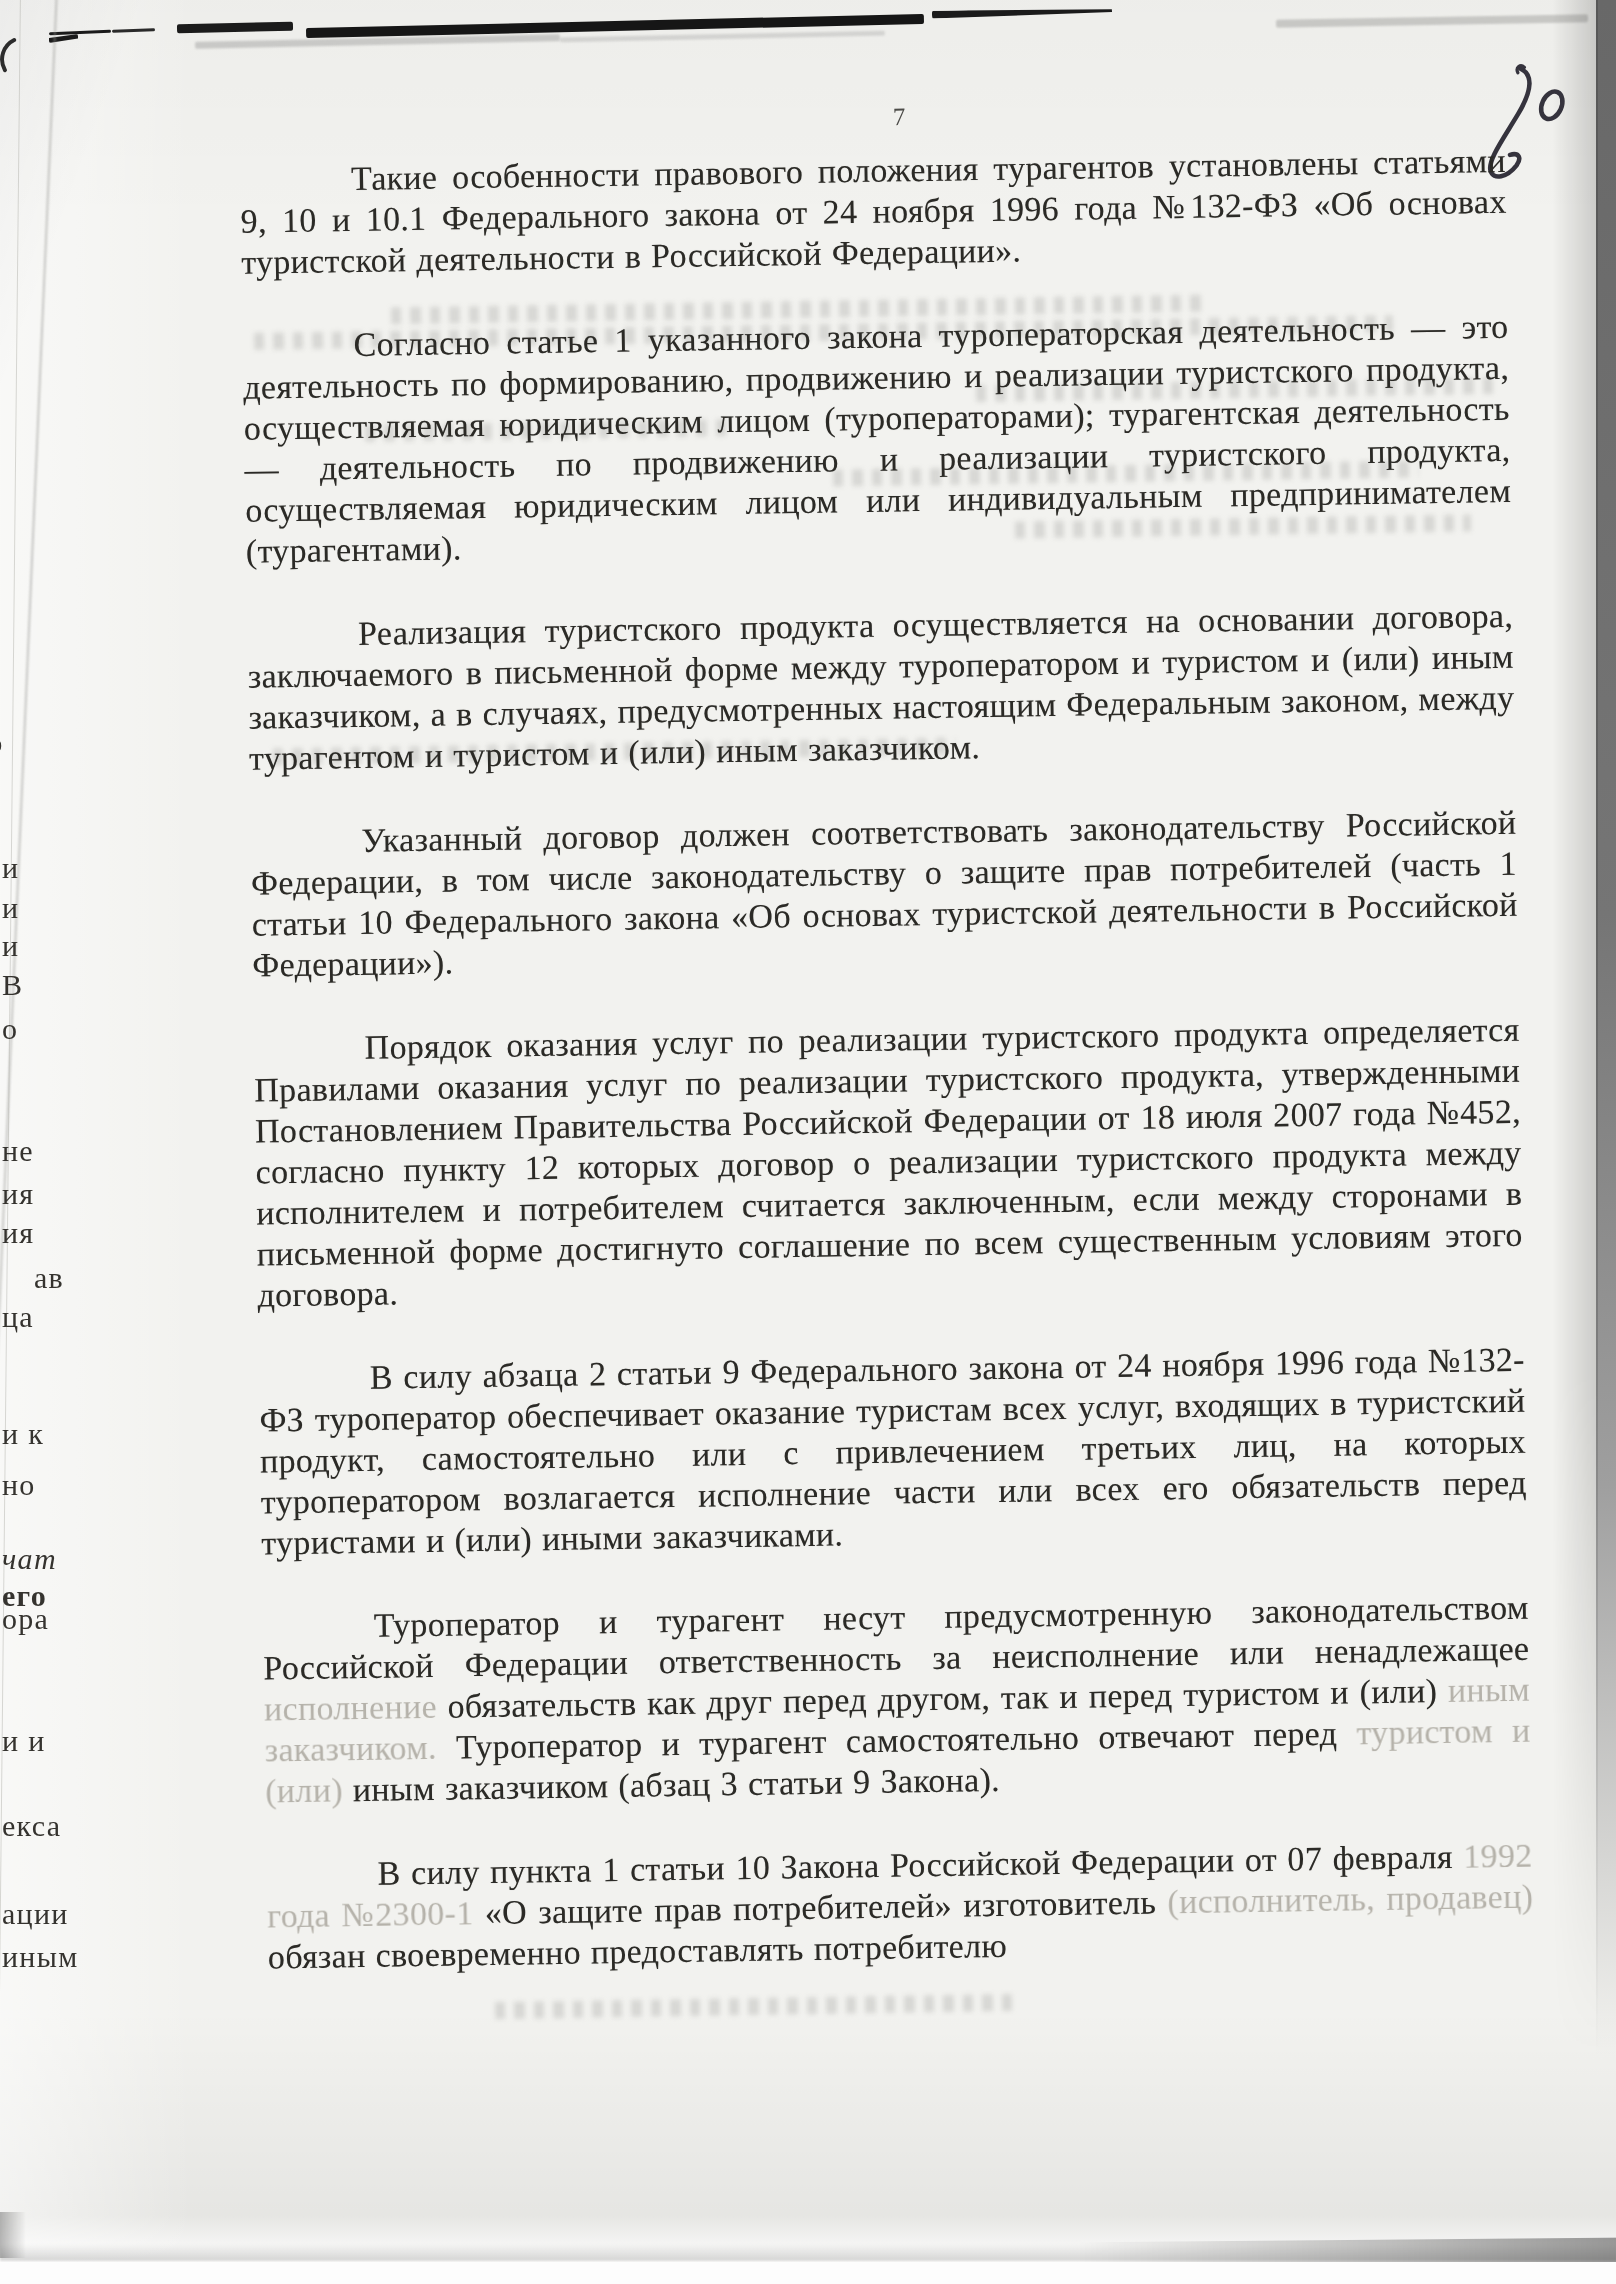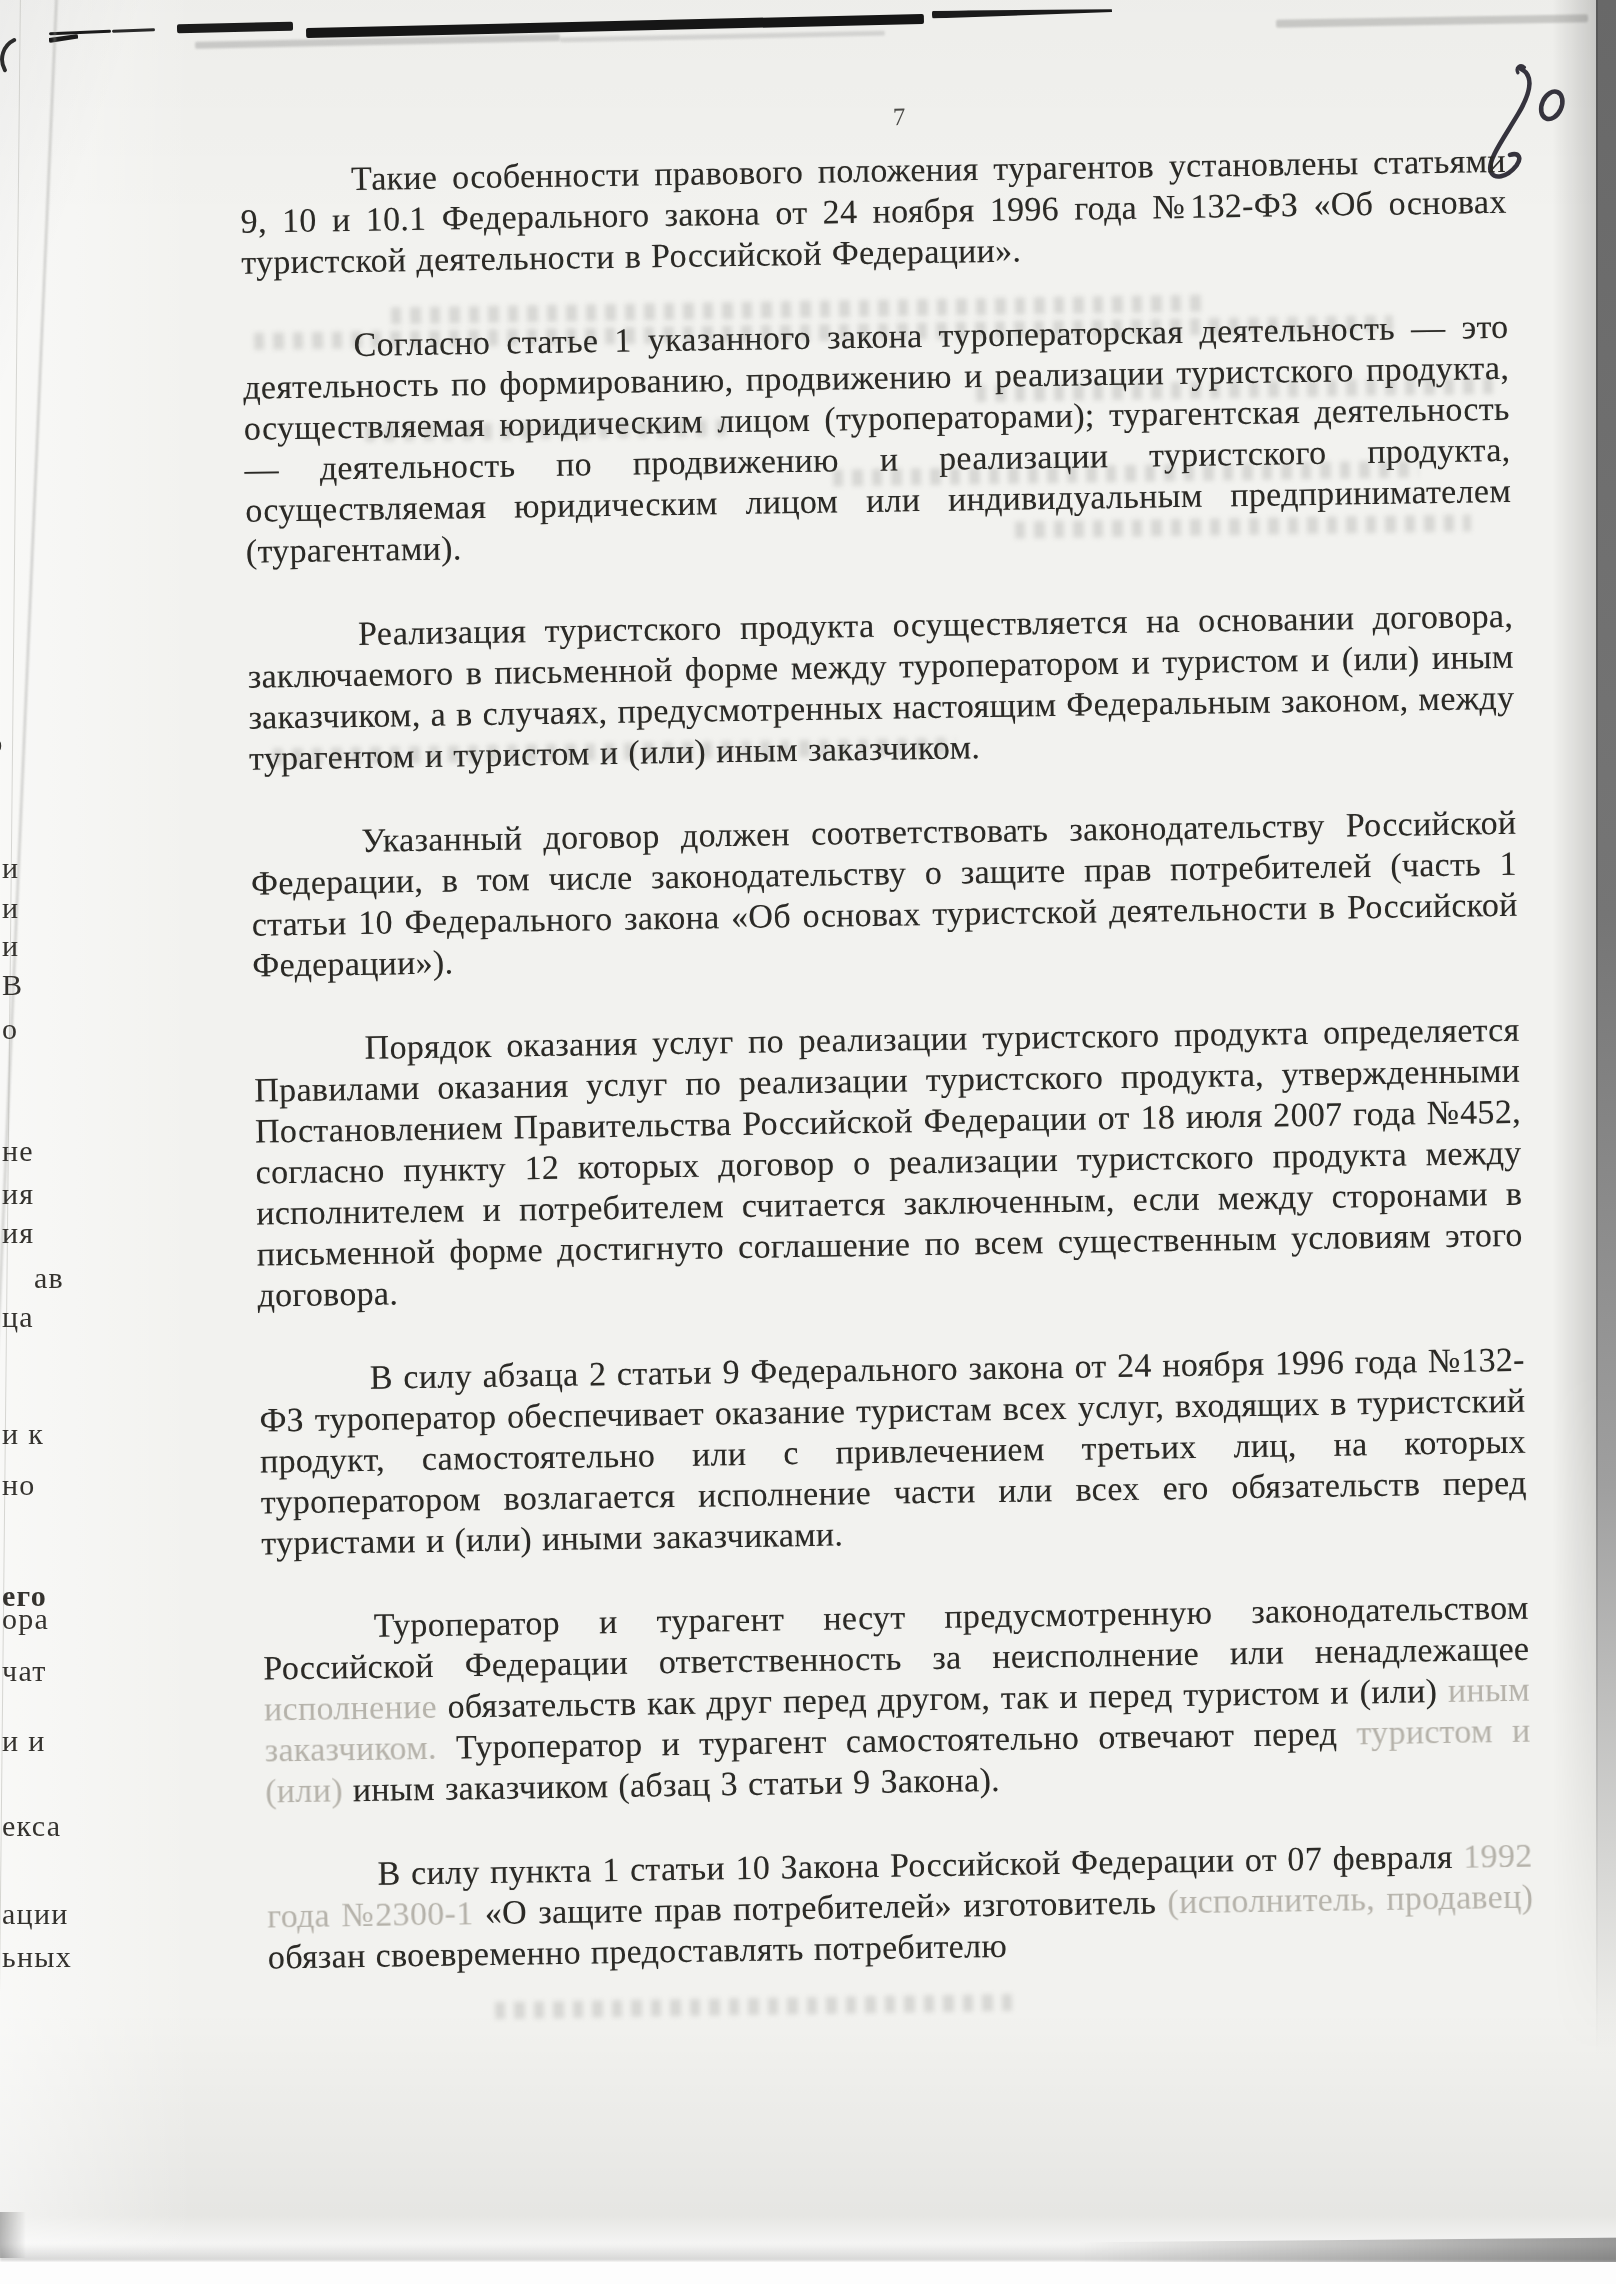--- a/index.html
+++ b/index.html
@@ -166,25 +166,25 @@
       <span class="frag" style="top: 1014px;">о</span>
       <span class="frag" style="top: 1136px;">не</span>
       <span class="frag" style="top: 1179px;">ия</span>
       <span class="frag" style="top: 1218px;">ия</span>
       <span class="frag" style="top: 1263px; padding-left: 32px;">ав</span>
       <span class="frag" style="top: 1302px;">ца</span>
       <span class="frag" style="top: 1419px;">и к</span>
       <span class="frag" style="top: 1470px;">но</span>
       <span class="frag" style="top: 1581px; font-weight: bold;">его</span>
       <span class="frag" style="top: 1604px;">ора</span>
-      <span class="frag" style="top: 1656px;">чат</span>
+      <span class="frag" style="top: 1544px; font-style: italic;">чат</span>
       <span class="frag" style="top: 1726px;">и и</span>
       <span class="frag" style="top: 1811px;">екса</span>
       <span class="frag" style="top: 1899px;">ации</span>
-      <span class="frag" style="top: 1942px;">ьных</span>
+      <span class="frag" style="top: 1942px;">иным</span>
     </div>
 
   <div class="doc-body" id="doc-body">
       <p class="para"><span>Такие особенности правового положения турагентов установлены статьями 9, 10 и 10.1 Федерального закона от 24 ноября 1996 года №132-ФЗ «Об основах туристской деятельности в Российской Федерации».</span></p>
       <p class="para"><span>Согласно статье 1 указанного закона туроператорская деятельность — это деятельность по формированию, продвижению и реализации туристского продукта, осуществляемая юридическим лицом (туроператорами); турагентская деятельность — деятельность по продвижению и реализации туристского продукта, осуществляемая юридическим лицом или индивидуальным предпринимателем (турагентами).</span></p>
       <p class="para"><span>Реализация туристского продукта осуществляется на основании договора, заключаемого в письменной форме между туроператором и туристом и (или) иным заказчиком, а в случаях, предусмотренных настоящим Федеральным законом, между турагентом и туристом и (или) иным заказчиком.</span></p>
       <p class="para"><span>Указанный договор должен соответствовать законодательству Российской Федерации, в том числе законодательству о защите прав потребителей (часть 1 статьи 10 Федерального закона «Об основах туристской деятельности в Российской Федерации»).</span></p>
       <p class="para"><span>Порядок оказания услуг по реализации туристского продукта определяется Правилами оказания услуг по реализации туристского продукта, утвержденными Постановлением Правительства Российской Федерации от 18 июля 2007 года №452, согласно пункту 12 которых договор о реализации туристского продукта между исполнителем и потребителем считается заключенным, если между сторонами в письменной форме достигнуто соглашение по всем существенным условиям этого договора.</span></p>
       <p class="para"><span>В силу абзаца 2 статьи 9 Федерального закона от 24 ноября 1996 года №132-ФЗ туроператор обеспечивает оказание туристам всех услуг, входящих в туристский продукт, самостоятельно или с привлечением третьих лиц, на которых туроператором возлагается исполнение части или всех его обязательств перед туристами и (или) иными заказчиками.</span></p>
       <p class="para"><span>Туроператор и турагент несут предусмотренную законодательством Российской Федерации ответственность за неисполнение или ненадлежащее </span><span class="faded">исполнение</span><span> обязательств как друг перед другом, так и перед туристом и (или) </span><span class="faded">иным заказчиком.</span><span> Туроператор и турагент самостоятельно отвечают перед </span><span class="faded">туристом и (или)</span><span> иным заказчиком (абзац 3 статьи 9 Закона).</span></p>

